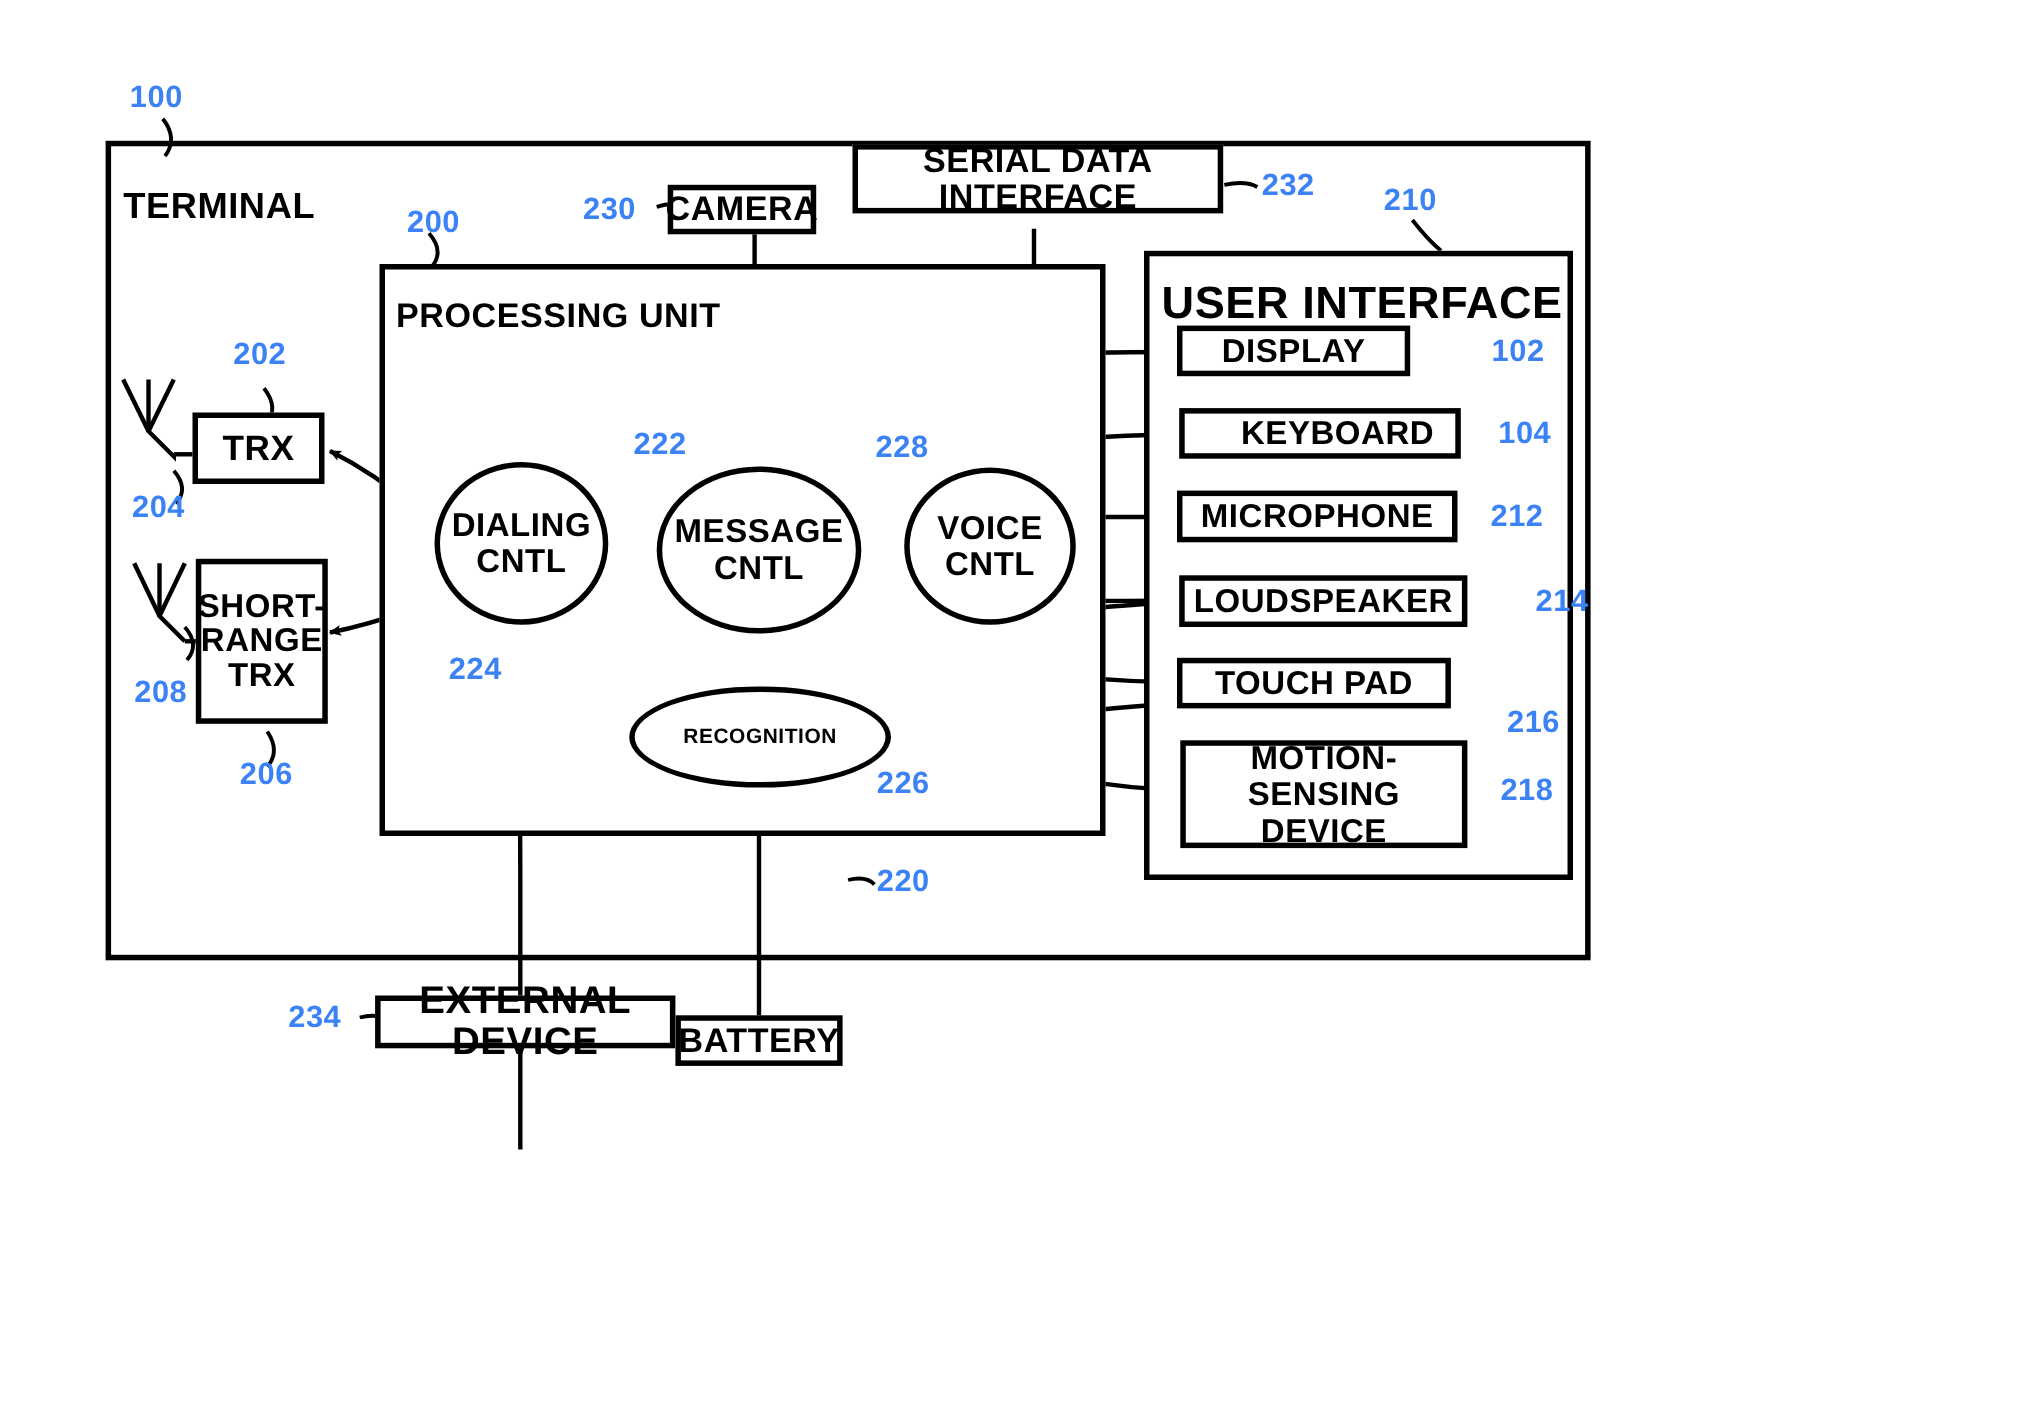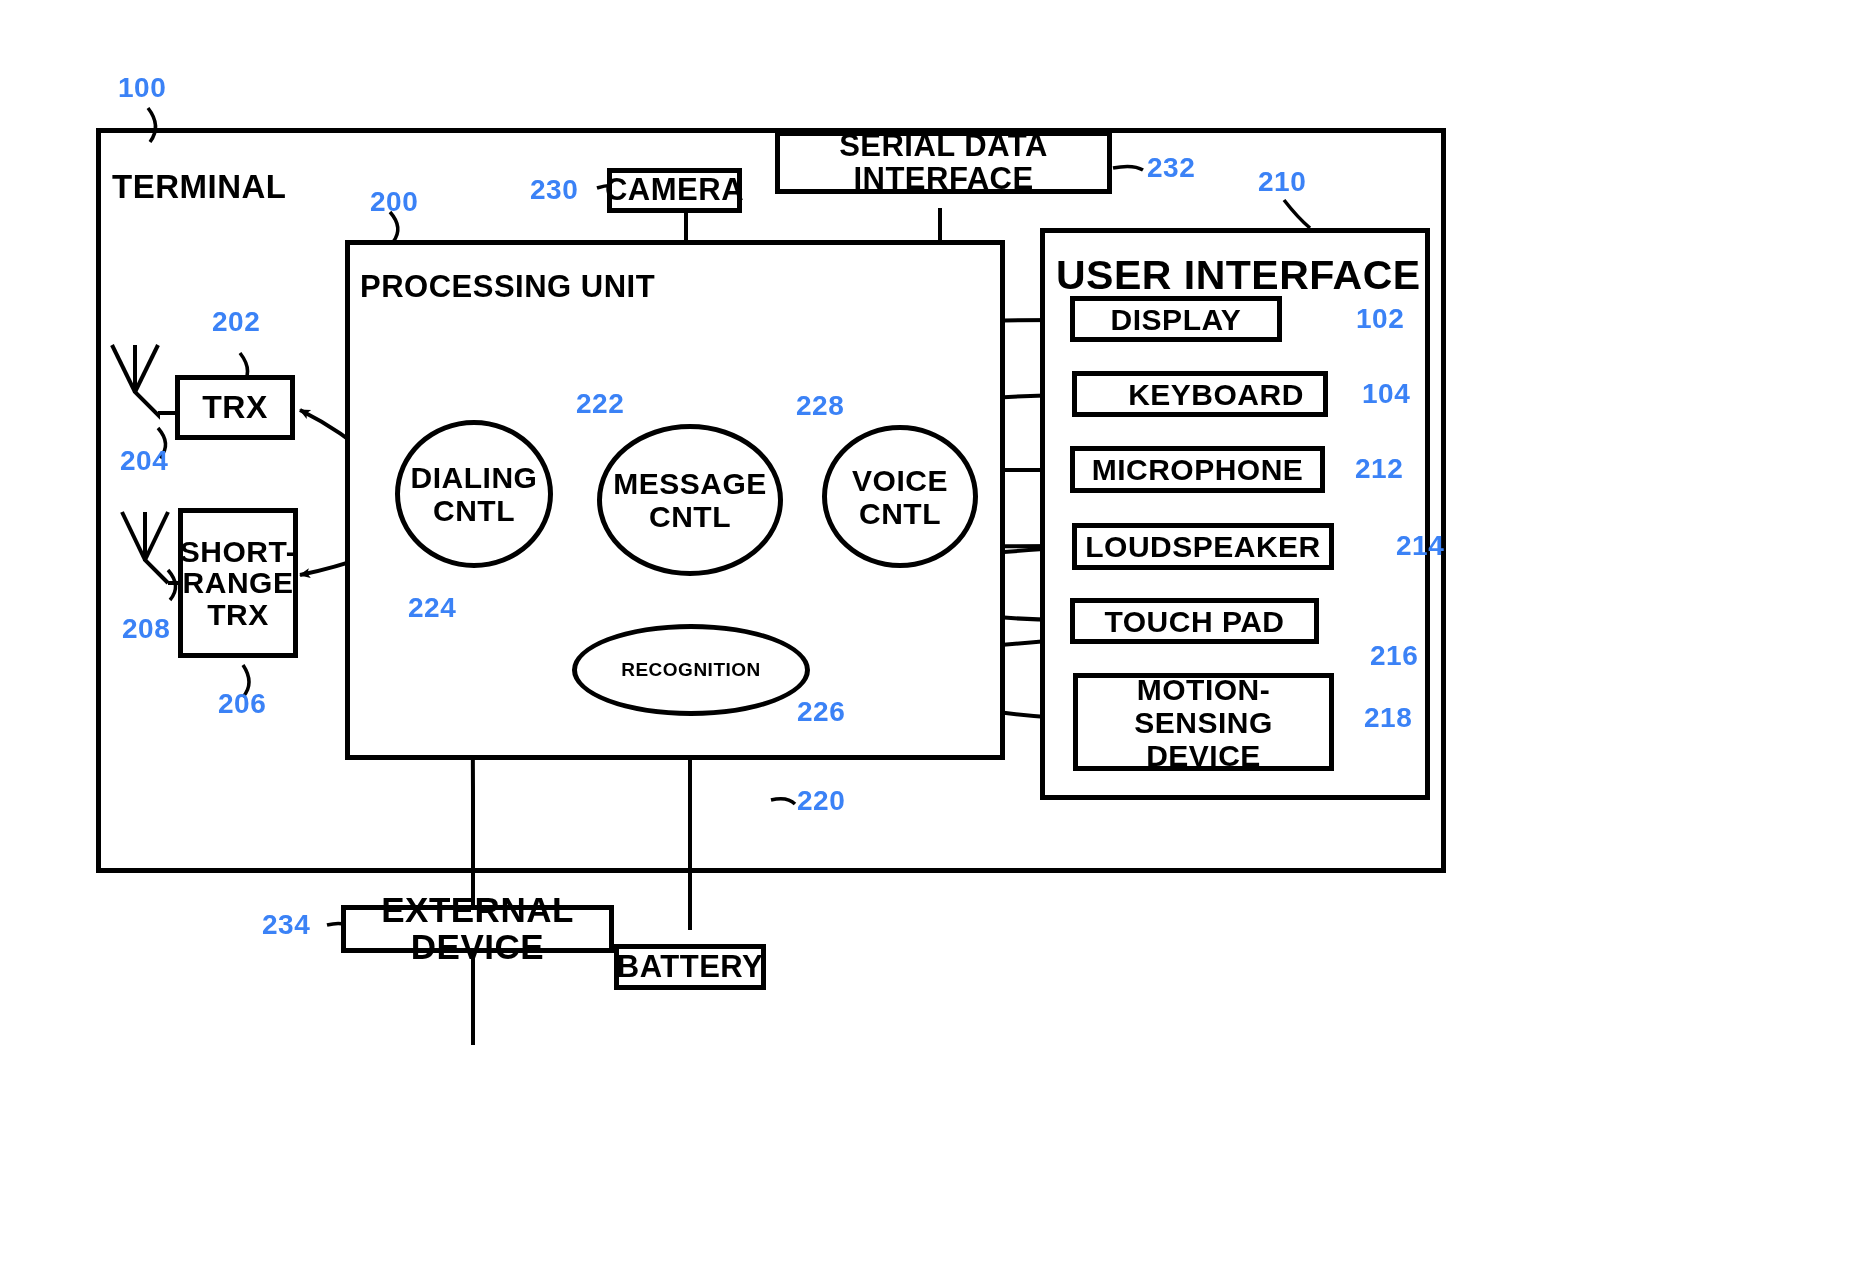--- a/index.html
+++ b/index.html
@@ -243,21 +243,21 @@
   <div class="box" style="left:607px; top:168px; width:135px; height:45px; font-size:31px;">
     <span>CAMERA</span>
   </div>
   <div class="ref" style="left:530px; top:174px;">230</div>
 
   <div class="box" style="left:775px; top:131px; width:337px; height:63px; font-size:31px;">
     <span>SERIAL DATA INTERFACE</span>
   </div>
   <div class="ref" style="left:1147px; top:152px;">232</div>
 
-  <div class="box" style="left:614px; top:923px; width:152px; height:46px; font-size:31px;margin-top:21px;">
+  <div class="box" style="left:614px; top:923px; width:152px; height:46px; font-size:31px;">
     <span>BATTERY</span>
   </div>
   <div class="ref" style="left:797px; top:785px;">220</div>
 
   <div class="box" style="left:341px; top:905px; width:273px; height:48px; font-size:35px;">
       <span>EXTERNAL DEVICE</span>
     </div>
   <div class="ref" style="left:262px; top:909px;">234</div>
 
   <div class="container-box" style="left:1040px; top:228px; width:390px; height:572px; background:#fff;"></div>

